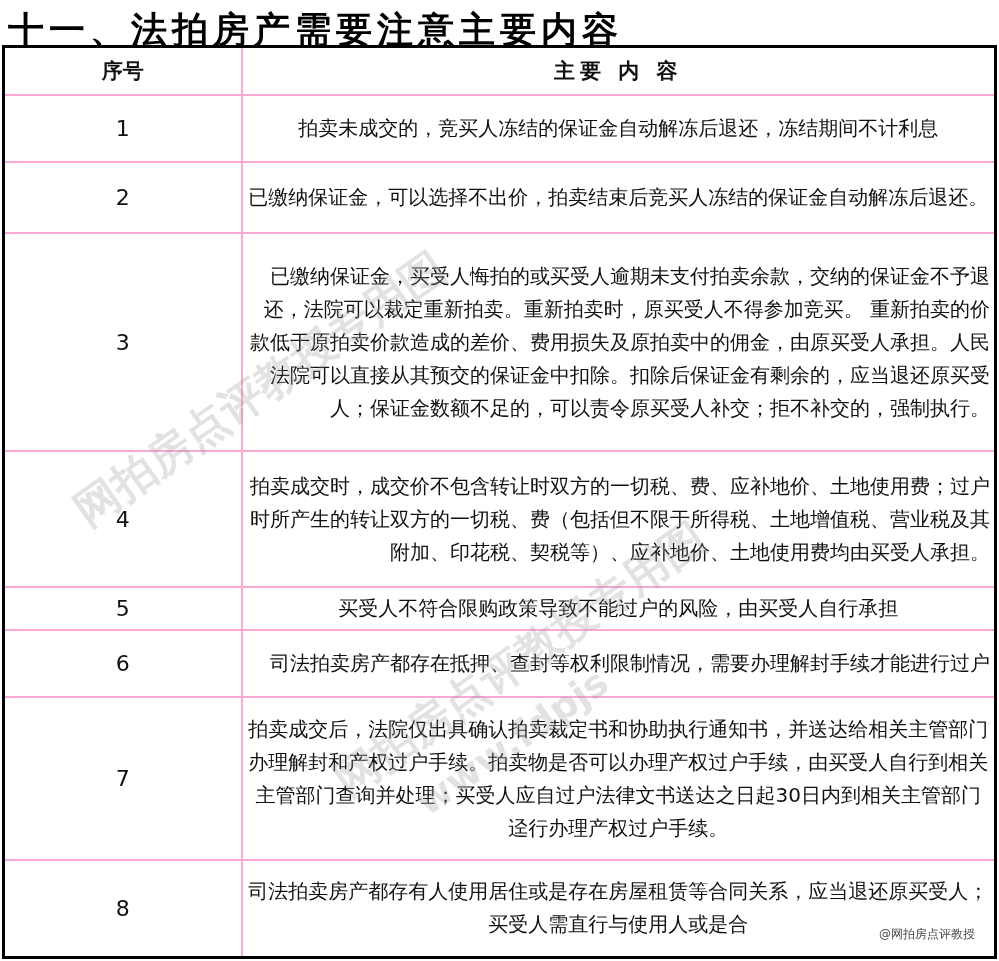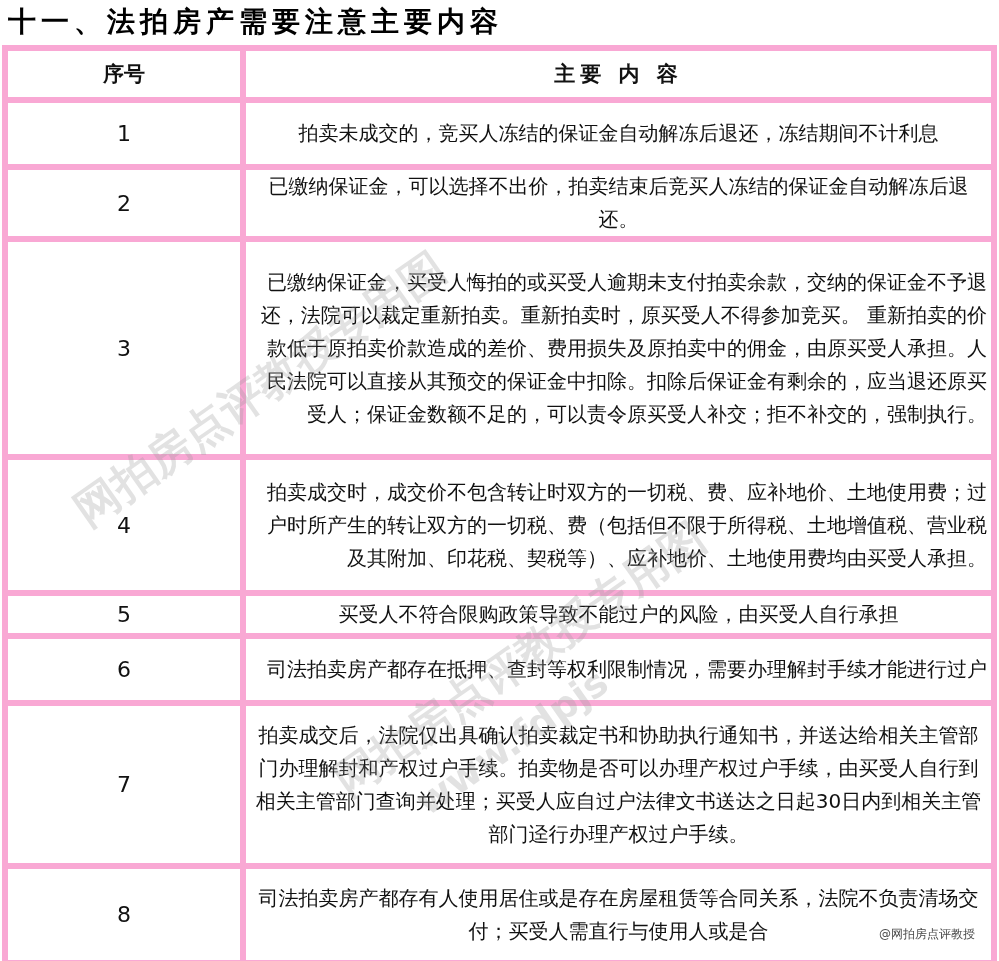--- a/index.html
+++ b/index.html
@@ -1,19 +1,19 @@
 <!DOCTYPE html>
 <html><head>
 <meta charset="utf-8">
 <style>
   html, body { margin: 0; padding: 0; background: #ffffff; }
   body { width: 999px; height: 961px; overflow: hidden; position: relative; font-family: "DejaVu Sans", "Liberation Sans", sans-serif; color: #111; }
-  .title { position: absolute; left: 8px; top: 4px; font-size: 28px; font-weight: bold; letter-spacing: 5px; color: #000; line-height: 36px; white-space: nowrap; }
+  .title { position: absolute; left: 8px; top: 12px; font-size: 36px; font-weight: bold; letter-spacing: 5px; color: #000; line-height: 36px; white-space: nowrap; }
   table { position: absolute; left: 2px; top: 45px; width: 995px; border-collapse: collapse; table-layout: fixed; border: 3px solid #000; }
-  td, th { border: 6px solid #f9a8d4; padding: 0 4px; vertical-align: middle; }
+  td, th { border: 2px solid #f9a8d4; padding: 0 4px; vertical-align: middle; }
   th { font-size: 21px; font-weight: bold; text-align: center; height: 46px; }
   th.c2 { letter-spacing: 5px; }
   td.num { text-align: center; font-size: 22px; }
   td.content { font-size: 20px; line-height: 33px; }
   td.center { text-align: center; margin-left: 40px; }
   td.left { text-align: right; }
   .wm { position: absolute; color: rgba(150,150,150,0.28); font-size: 44px; transform: rotate(-35deg); white-space: nowrap; pointer-events: none; font-weight: bold; }
   .credit { position: absolute; right: 22px; bottom: 18px; font-size: 12px; color: rgba(40,40,40,0.85); background: rgba(255,255,255,0.55); padding: 0 2px; }
 </style>
 </head>
@@ -56,21 +56,21 @@
     <tr style="height:67px">
       <td class="num">6</td>
       <td class="content left">司法拍卖房产都存在抵押、查封等权利限制情况，需要办理解封手续才能进行过户</td>
     </tr>
     <tr style="height:163px">
       <td class="num">7</td>
       <td class="content center">拍卖成交后，法院仅出具确认拍卖裁定书和协助执行通知书，并送达给相关主管部门办理解封和产权过户手续。拍卖物是否可以办理产权过户手续，由买受人自行到相关主管部门查询并处理；买受人应自过户法律文书送达之日起30日内到相关主管部门迳行办理产权过户手续。</td>
     </tr>
     <tr style="height:97px">
       <td class="num">8</td>
-      <td class="content center">司法拍卖房产都存有人使用居住或是存在房屋租赁等合同关系，法院不负责清场交付；买受人需直行与使用人或是合</td>
+      <td class="content center">司法拍卖房产都存有人使用居住或是存在房屋租赁等合同关系，应当退还原买受人；买受人需直行与使用人或是合</td>
     </tr>
   </tbody>
 </table>
 
 <div class="wm" style="left:40px; top:360px;">网拍房点评教授专用图</div>
 <div class="wm" style="left:300px; top:630px;">网拍房点评教授专用图</div>
 <div class="wm" style="left:400px; top:720px; font-size:38px;">www.fdpjs</div>
 
 <div class="credit">@网拍房点评教授</div>
 

